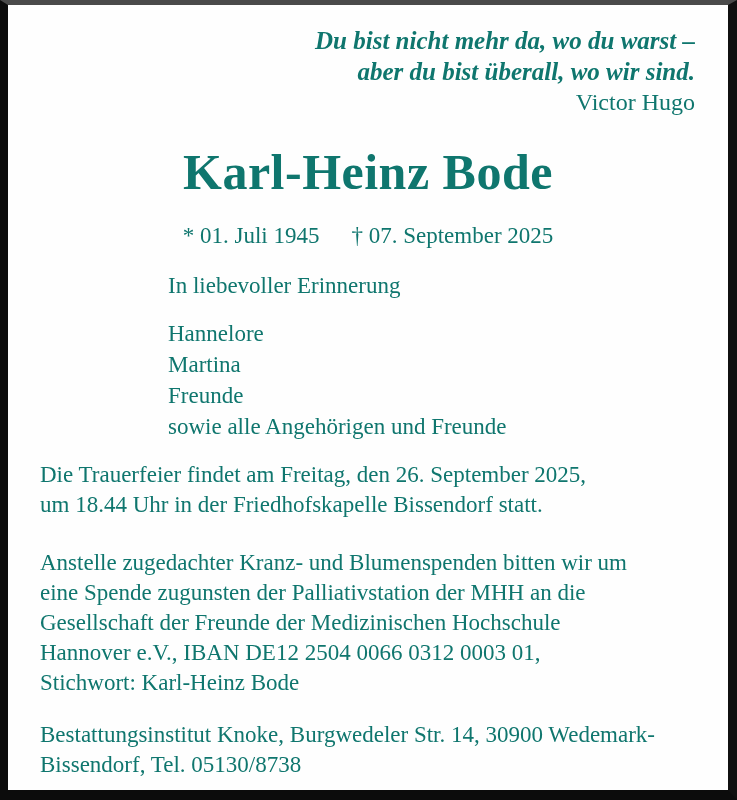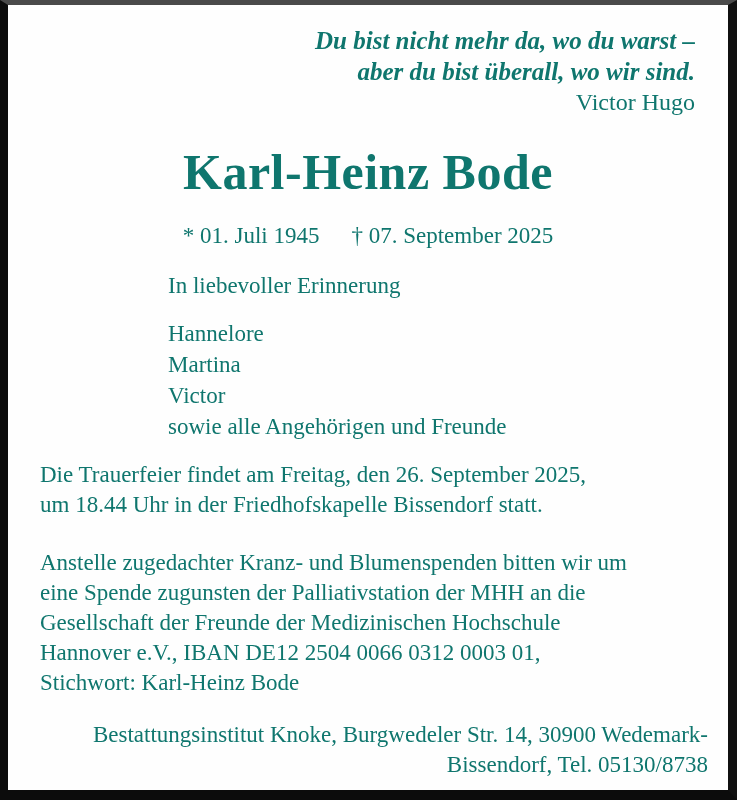--- a/index.html
+++ b/index.html
@@ -67,21 +67,21 @@
     line-height: 31px;
   }
   .body-para {
     margin-left: 32px;
     margin-right: 20px;
     font-size: 23px;
     line-height: 30px;
   }
   .para-ceremony { margin-top: 18px; }
   .para-donation { margin-top: 28px; }
-  .para-funeral-home { margin-top: 22px; text-align: right; }
+  .para-funeral-home { margin-top: 22px; }
   .line { white-space: nowrap; }
 </style>
 </head>
 <body>
 
 <div class="page">
 
   <div class="quote">
     <div class="line">Du bist nicht mehr da, wo du warst –</div>
     <div class="line">aber du bist überall, wo wir sind.</div>
@@ -93,21 +93,21 @@
   <div class="dates-row">
     <span class="line">* 01. Juli 1945</span>
     <span class="line">† 07. September 2025</span>
   </div>
 
   <div class="memoriam">
     <div class="memoriam-intro">In liebevoller Erinnerung</div>
     <div class="mourners">
       <div class="line">Hannelore</div>
       <div class="line">Martina</div>
-      <div class="line">Victor</div>
+      <div class="line">Freunde</div>
       <div class="line">sowie alle Angehörigen und Freunde</div>
     </div>
   </div>
 
   <div class="body-para para-ceremony">
     <div class="line">Die Trauerfeier findet am Freitag, den 26. September 2025,</div>
     <div class="line">um 18.44 Uhr in der Friedhofskapelle Bissendorf statt.</div>
   </div>
 
   <div class="body-para para-donation">

